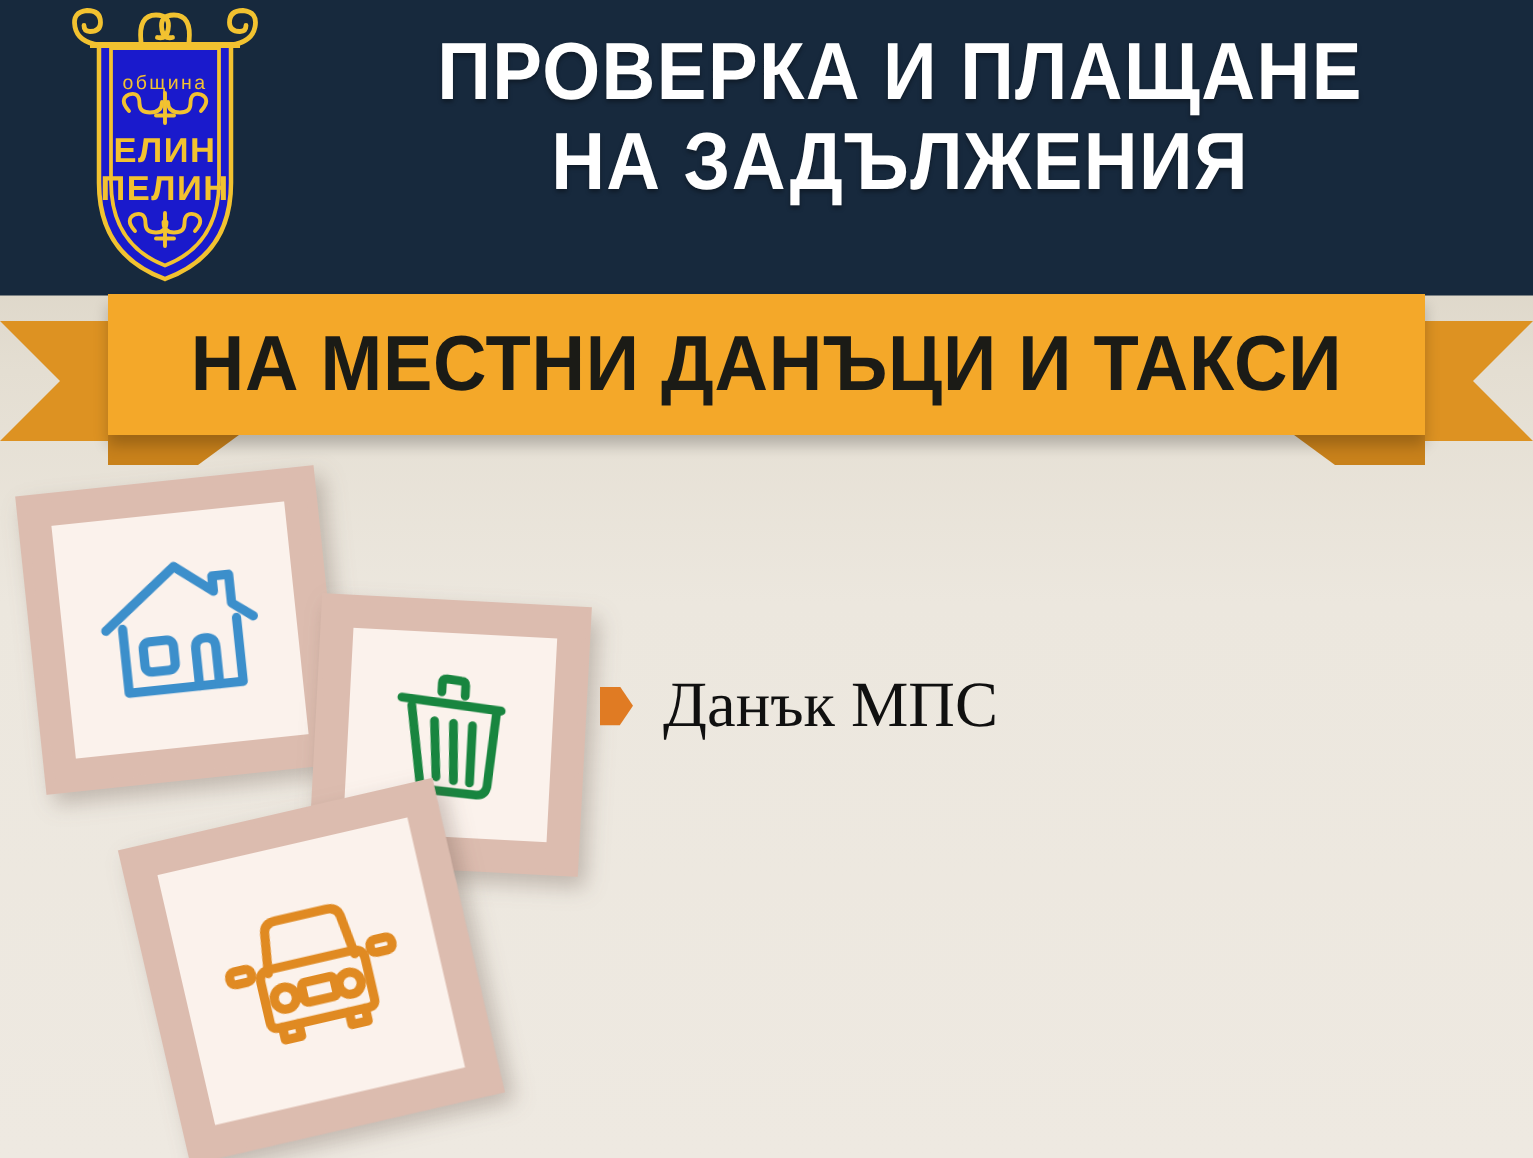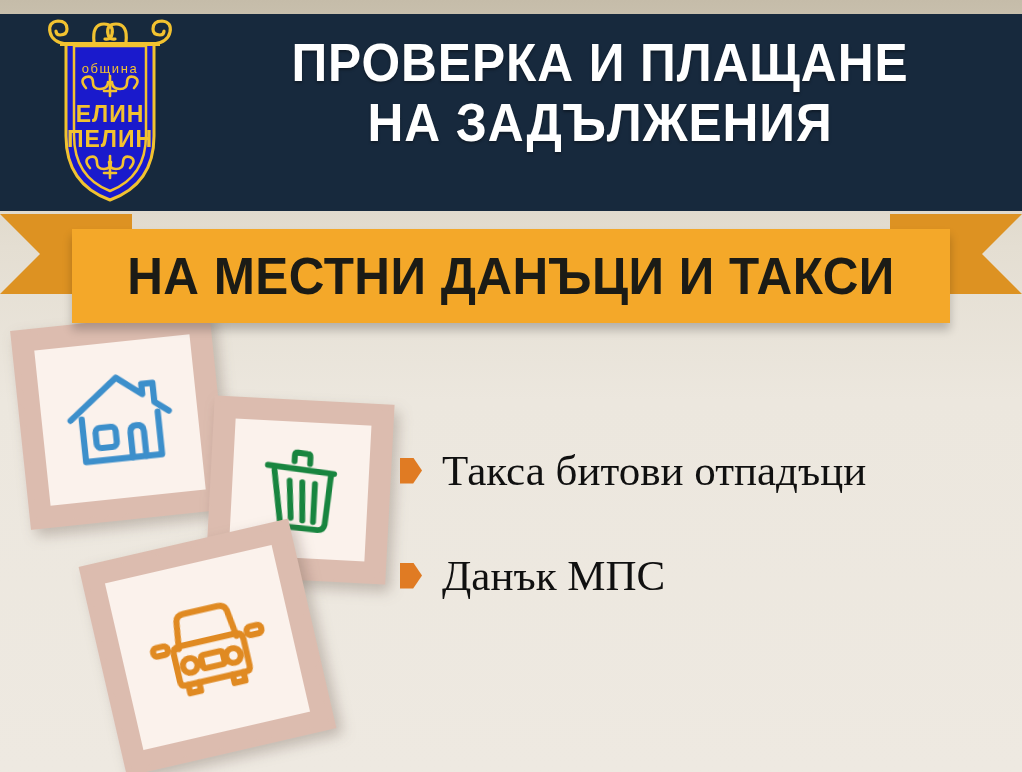--- a/index.html
+++ b/index.html
@@ -12,21 +12,20 @@
   .poster{
     position:relative;width:1022px;height:772px;overflow:hidden;
     background:linear-gradient(180deg,#C5BCA9 0%,#D5CDBD 12%,#E4DED2 32%,#ECE7DE 52%,#EEE9E1 100%);
   }
 
   
   .header{
     position:absolute;left:0;top:0;width:1022px;height:197px;
     background:#17293D;
     z-index:5;
-    margin-top:14px;
   }
   .crest{
     position:absolute;left:36px;top:2px;width:148px;height:190px;
   }
   .title-block{
     position:absolute;left:190px;top:18px;width:820px;
     text-align:center;
     color:#FFFFFF;
     font-family:"Liberation Sans",sans-serif;
     font-weight:bold;
@@ -57,21 +56,21 @@
   }
   .ribbon-fold{
     position:absolute;top:92px;width:90px;height:22px;background:#C8811B;
   }
   .ribbon-fold.left{left:72px;clip-path:polygon(0 0,90px 0,60px 22px,0 22px);}
   .ribbon-fold.right{right:72px;clip-path:polygon(0 0,90px 0,90px 22px,30px 22px);}
   .ribbon-main{
     position:absolute;left:72px;top:0;width:878px;height:94px;
     background:#F4A829;
     box-shadow:0 7px 9px rgba(0,0,0,0.22);
-    display:flex;align-items:center;justify-content:center;margin-top:33px;
+    display:flex;align-items:center;justify-content:center;
   }
   .ribbon-text{
     color:#1B1B16;
     font-family:"Liberation Sans",sans-serif;
     font-weight:bold;
     font-size:52px;
     letter-spacing:0.5px;
     white-space:nowrap;
     transform:scaleX(0.95);
   }
@@ -256,21 +255,17 @@
             <rect x="84" y="41" width="12" height="7" rx="3"></rect>
           </g>
         </svg>
       </div>
     </div>
   </div>
 
   <div class="bullets">
     <div class="bullet-row">
       <span class="bullet-marker"></span>
-      <span class="bullet-label">Такса битови отпадъци</span>
-    </div>
-    <div class="bullet-row">
-      <span class="bullet-marker"></span>
       <span class="bullet-label">Данък МПС</span>
     </div>
   </div>
 
 </div>
 
 </body></html>

